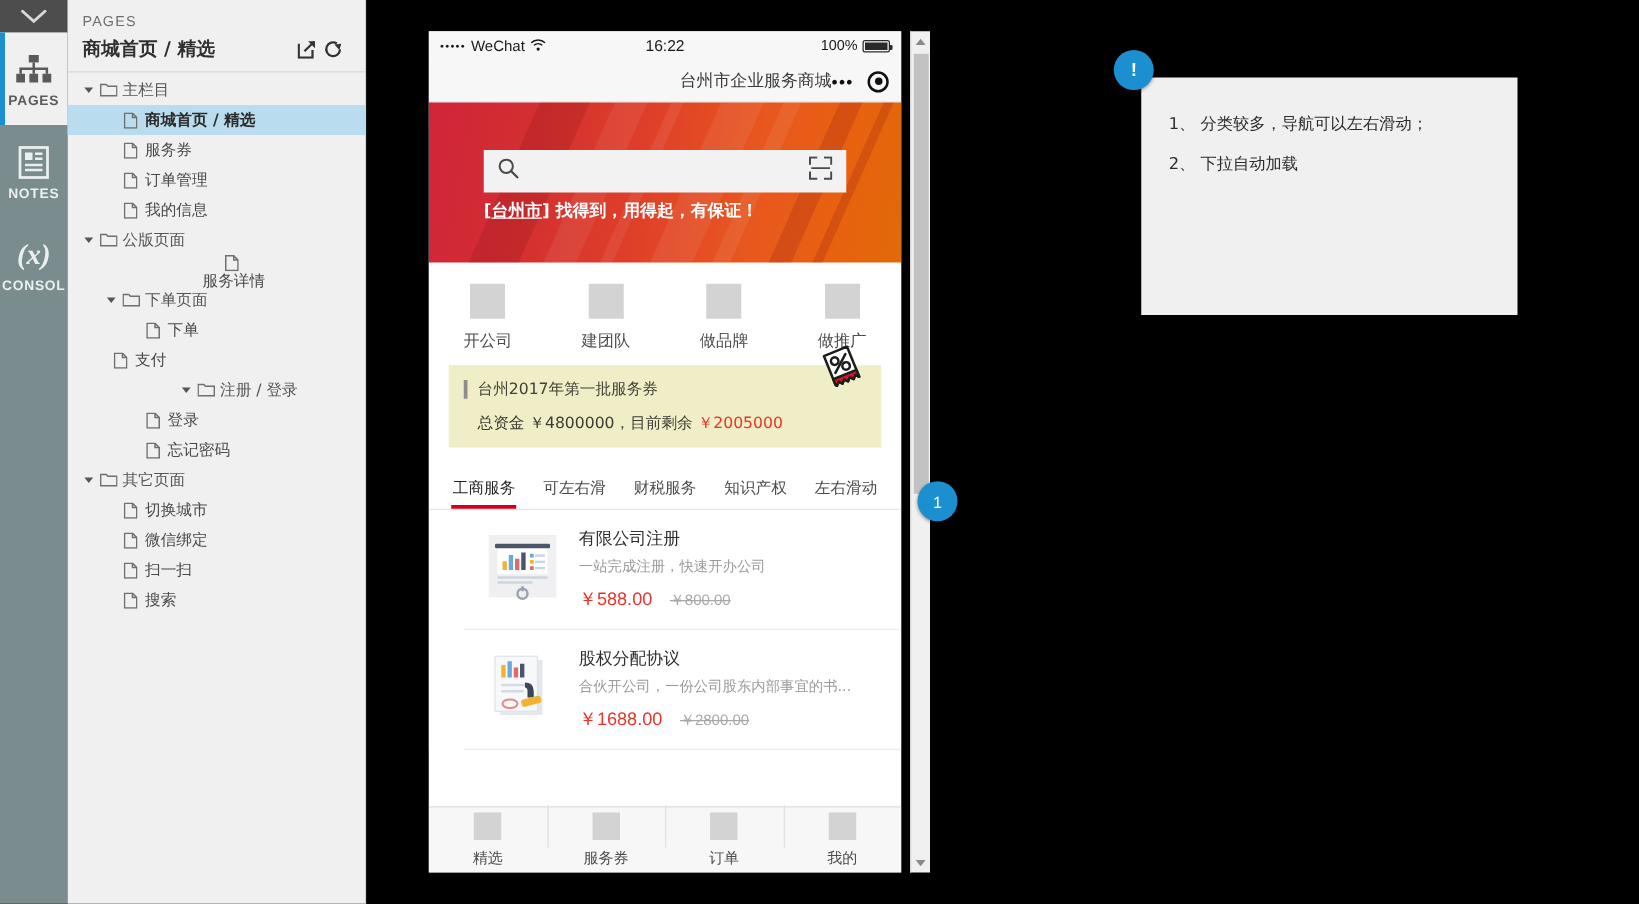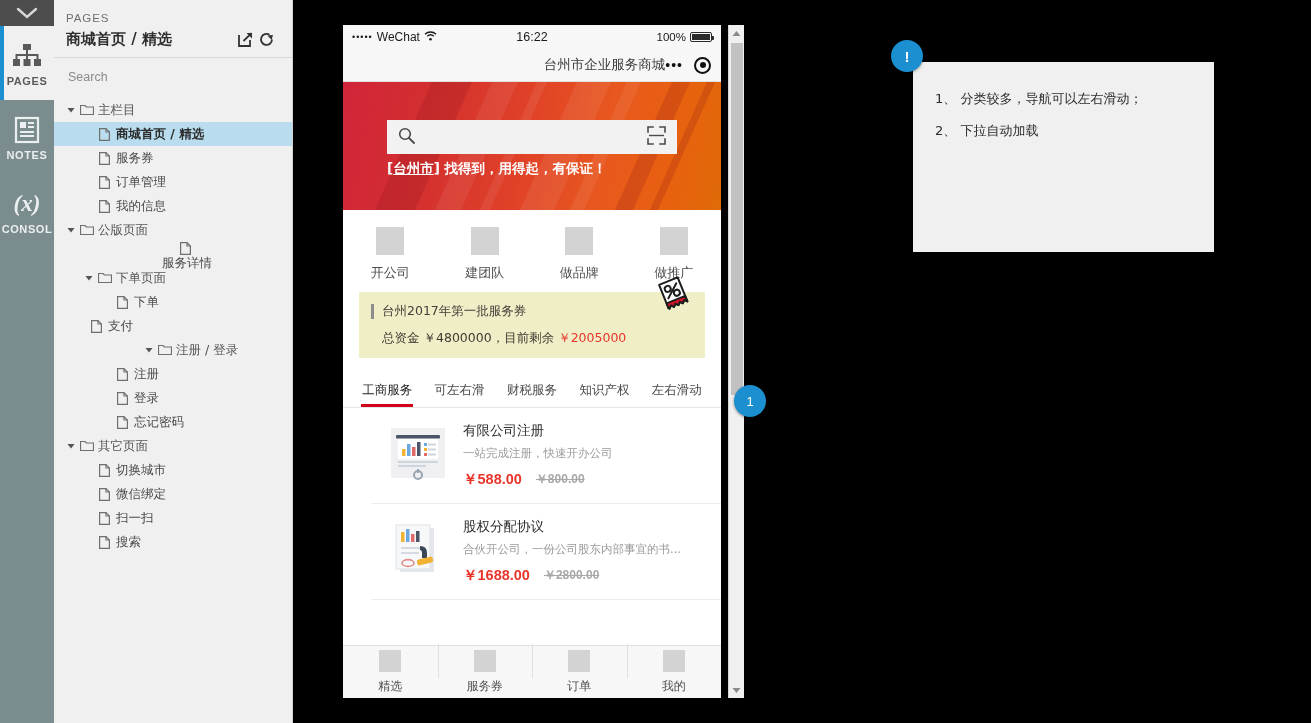--- a/index.html
+++ b/index.html
@@ -165,21 +165,21 @@
   
   #plist { background: #fff; padding-left: 28px; }
   .prod { display: flex; padding: 14px 16px; border-bottom: 1px solid #ededed; cursor: pointer; }
   .prod .thumb { width: 62px; height: 62px; flex: none; margin-right: 14px; }
   .prod .pinfo { flex: 1; min-width: 0; }
   .prod .ptitle { font-size: 13.5px; color: #2e2e2e; font-family:"DejaVu Sans","Liberation Sans",sans-serif; }
   .prod .pdesc {
     margin-top: 6px; font-size: 11.5px; color: #9a9a9a; white-space: nowrap;
     overflow: hidden; text-overflow: ellipsis; font-family:"DejaVu Sans","Liberation Sans",sans-serif;
   }
-  .prod .prow { margin-top: 9px; display: flex; align-items: center; gap: 14px; font-weight: bold; }
+  .prod .prow { margin-top: 9px; display: flex; align-items: flex-end; gap: 14px; }
   .prod .pnow { color: #e8342a; font-size: 14.5px; }
   .prod .pwas { color: #a8a8a8; font-size: 12px; text-decoration: line-through; }
 
   
   #tabbar {
     position: absolute; left: 0; bottom: 0; width: 378px; height: 53px; background: #f7f7f7;
     border-top: 1px solid #e0e0e0; display: flex; align-items: center;
   }
   .tbitem { flex: 1; display: flex; flex-direction: column; align-items: center; cursor: pointer; position: relative; }
   .tbitem + .tbitem::before {
@@ -281,23 +281,20 @@
       </div>
       <div class="head-icon">
         <svg width="16" height="15" viewBox="0 0 16 15">
           <path d="M13 7.5 A5.5 5.5 0 1 1 10.5 2.8" stroke="#333" stroke-width="1.8" fill="none"></path>
           <path d="M8.5 3.5 L14 3 L12.5 8 Z" fill="#333"></path>
         </svg>
       </div>
     </div>
   </div>
 
-  <div id="search-wrap">
-    <input id="search-input" type="text" placeholder="Search" style="">
-  </div>
 
   <div id="tree">
       <div class="node folder" style="padding-left: 10px;">
         <span class="caret">
           <svg width="8" height="6" viewBox="0 0 8 6">
             <path d="M0.5 1 L7.5 1 L4 5.4 Z" fill="#555"></path>
           </svg>
         </span>
         <span class="nicon">
           <svg width="14" height="12" viewBox="0 0 14 12">
@@ -407,30 +404,20 @@
           <svg width="8" height="6" viewBox="0 0 8 6">
             <path d="M0.5 1 L7.5 1 L4 5.4 Z" fill="#555"></path>
           </svg>
         </span>
         <span class="nicon">
           <svg width="14" height="12" viewBox="0 0 14 12">
             <path d="M0.5 10.5 L0.5 1.5 L5 1.5 L6.3 3 L13.5 3 L13.5 10.5 Z" fill="none" stroke="#6f6f6f" stroke-width="1.2"></path>
           </svg>
         </span>
         <span class="ntext">注册 / 登录</span>
-      </div>
-      <div class="node page" style="padding-left: 46px;">
-        <span class="caret"></span>
-        <span class="nicon">
-          <svg width="11" height="13" viewBox="0 0 11 13">
-            <path d="M0.6 0.6 L7 0.6 L10.4 4 L10.4 12.4 L0.6 12.4 Z" fill="none" stroke="#6f6f6f" stroke-width="1.2"></path>
-            <path d="M7 0.6 L7 4 L10.4 4" fill="none" stroke="#6f6f6f" stroke-width="1.2"></path>
-          </svg>
-        </span>
-        <span class="ntext">注册</span>
       </div>
       <div class="node page" style="padding-left: 46px;">
         <span class="caret"></span>
         <span class="nicon">
           <svg width="11" height="13" viewBox="0 0 11 13">
             <path d="M0.6 0.6 L7 0.6 L10.4 4 L10.4 12.4 L0.6 12.4 Z" fill="none" stroke="#6f6f6f" stroke-width="1.2"></path>
             <path d="M7 0.6 L7 4 L10.4 4" fill="none" stroke="#6f6f6f" stroke-width="1.2"></path>
           </svg>
         </span>
         <span class="ntext">登录</span>

